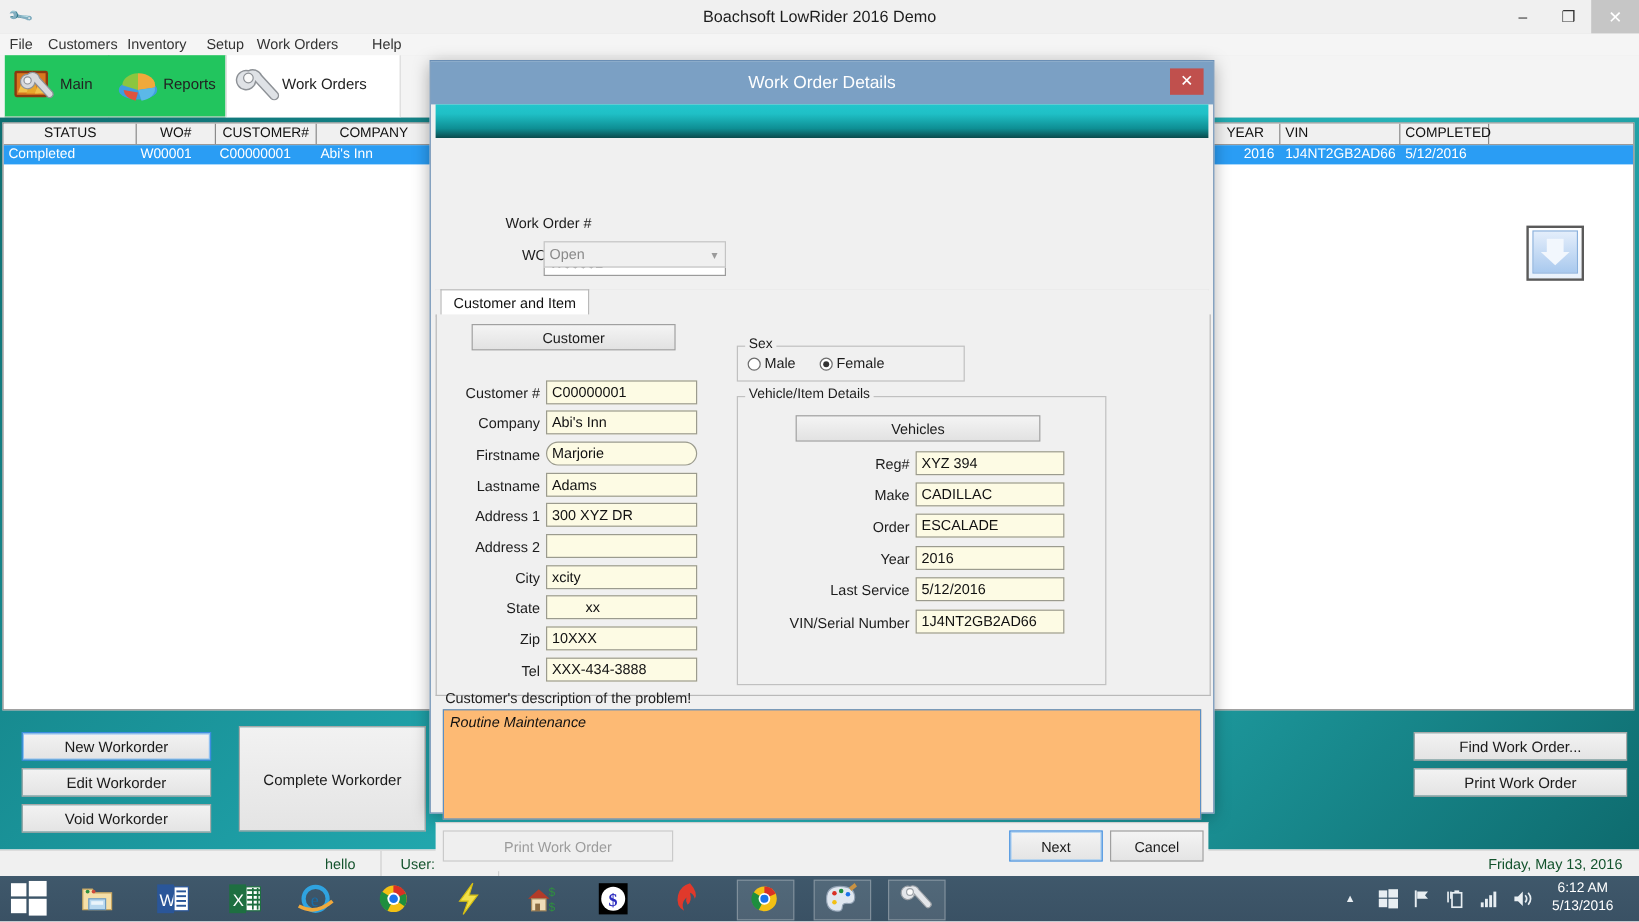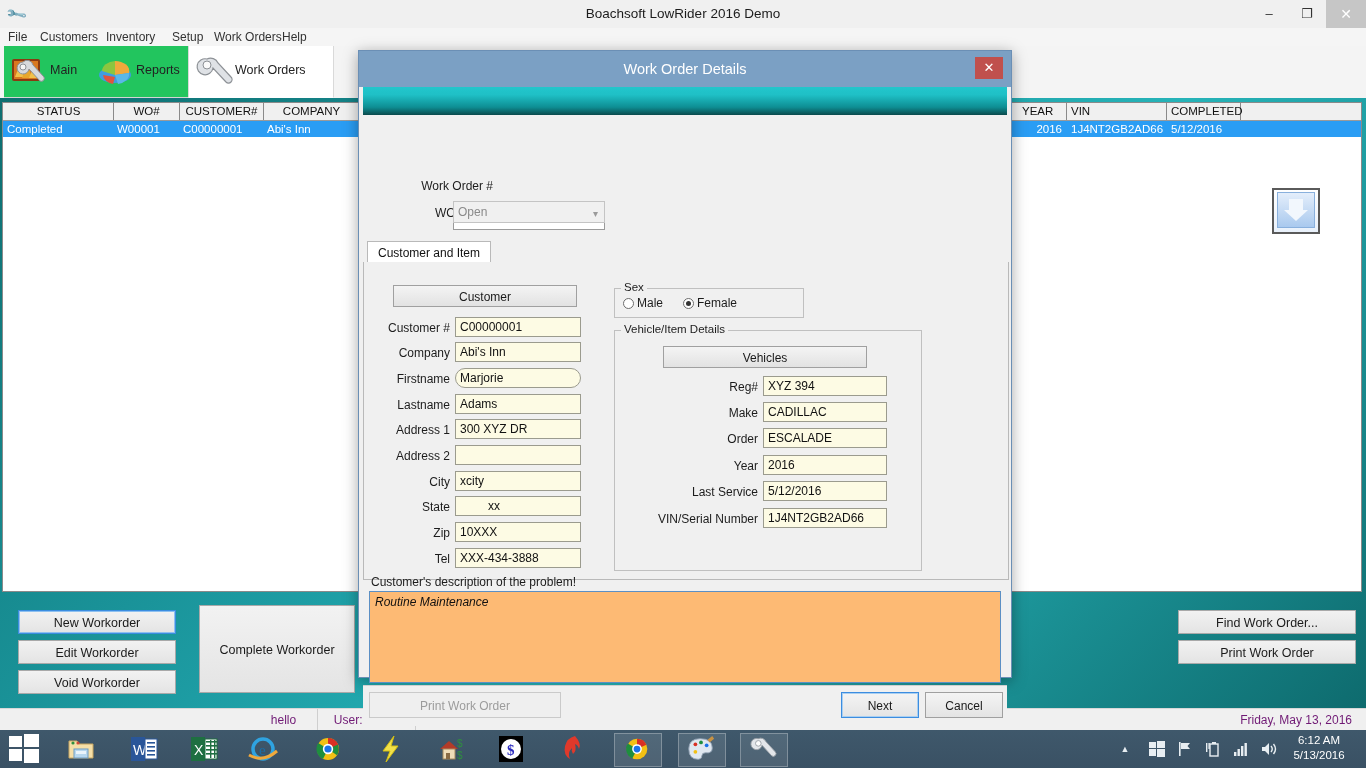--- a/index.html
+++ b/index.html
@@ -118,21 +118,21 @@
   }
   .flatbtn.focus { border: 1px solid #3c8de0; box-shadow: inset 0 0 0 1px #8dc0f0; }
 
   
   .statusbar {
     position: absolute; left: 0; top: 708px; width: 1366px; height: 22px;
     background: #f0f0f0; border-top: 1px solid #d8d8d8;
   }
   .statusbar .sitem {
     position: absolute; top: 0; height: 22px; line-height: 22px;
-    font-size: 12px; color: #701a75; border-right: 1px solid #cfcfcf;
+    font-size: 12px; color: #14532d; border-right: 1px solid #cfcfcf;
     padding: 0 8px; box-sizing: border-box;
   }
   .statusbar .sitem.last { border-right: none; }
 
   
   .taskbar {
     position: absolute; left: 0; top: 730px; width: 1366px; height: 38px;
     background: linear-gradient(#3f586b, #3a5164);
   }
   .startbtn { position: absolute; left: 0; top: 0; width: 48px; height: 38px; }
@@ -264,21 +264,21 @@
     <div class="wbtn max">❐</div>
     <div class="wbtn close">✕</div>
   </div>
 
   <div class="menubar">
     <div class="mi" style="left:2px">File</div>
     <div class="mi" style="left:34px">Customers</div>
     <div class="mi" style="left:100px">Inventory</div>
     <div class="mi" style="left:166px">Setup</div>
     <div class="mi" style="left:208px">Work Orders</div>
-    <div class="mi" style="left:276px">Help</div>
+    <div class="mi" style="left:304px">Help</div>
   </div>
 
   <div class="ribbon">
 
     <div class="tbtn" style="left:4px;width:86px">
       <div class="ticon">
         <svg width="38" height="38" viewBox="0 0 38 38">
           <rect x="2" y="6" width="28" height="22" rx="2" fill="#8b3a10"></rect>
           <rect x="4" y="8" width="24" height="18" fill="#d9781f"></rect>
           <path d="M5 24 L10 11 L14 24 Z" fill="#f2c14a"></path>
@@ -554,21 +554,21 @@
         <span class="caret">▾</span>
       </div>
     </div>
 
     <div class="tabstrip">
       <div class="tab">Customer and Item</div>
     </div>
 
     <div class="tabpage">
 
-      <div class="sectionbtn" style="left:29px;top:23px;width:184px;height:22px;line-height:22px">Customer</div>
+      <div class="sectionbtn" style="left:29px;top:8px;width:170px;height:22px;line-height:22px">Customer</div>
 
       <div class="lbl" style="left:4px;top:59px;width:82px">Customer #</div>
       <input class="inp" style="left: 91px; top: 55px; width: 126px; height: 20px;" value="C00000001">
 
       <div class="lbl" style="left:4px;top:84px;width:82px">Company</div>
       <input class="inp" style="left: 91px; top: 80px; width: 126px; height: 20px;" value="Abi's Inn">
 
       <div class="lbl" style="left:4px;top:110px;width:82px">Firstname</div>
       <input class="inp" style="left: 91px; top: 106px; width: 126px; height: 20px; border-radius: 10px;" value="Marjorie">
 

